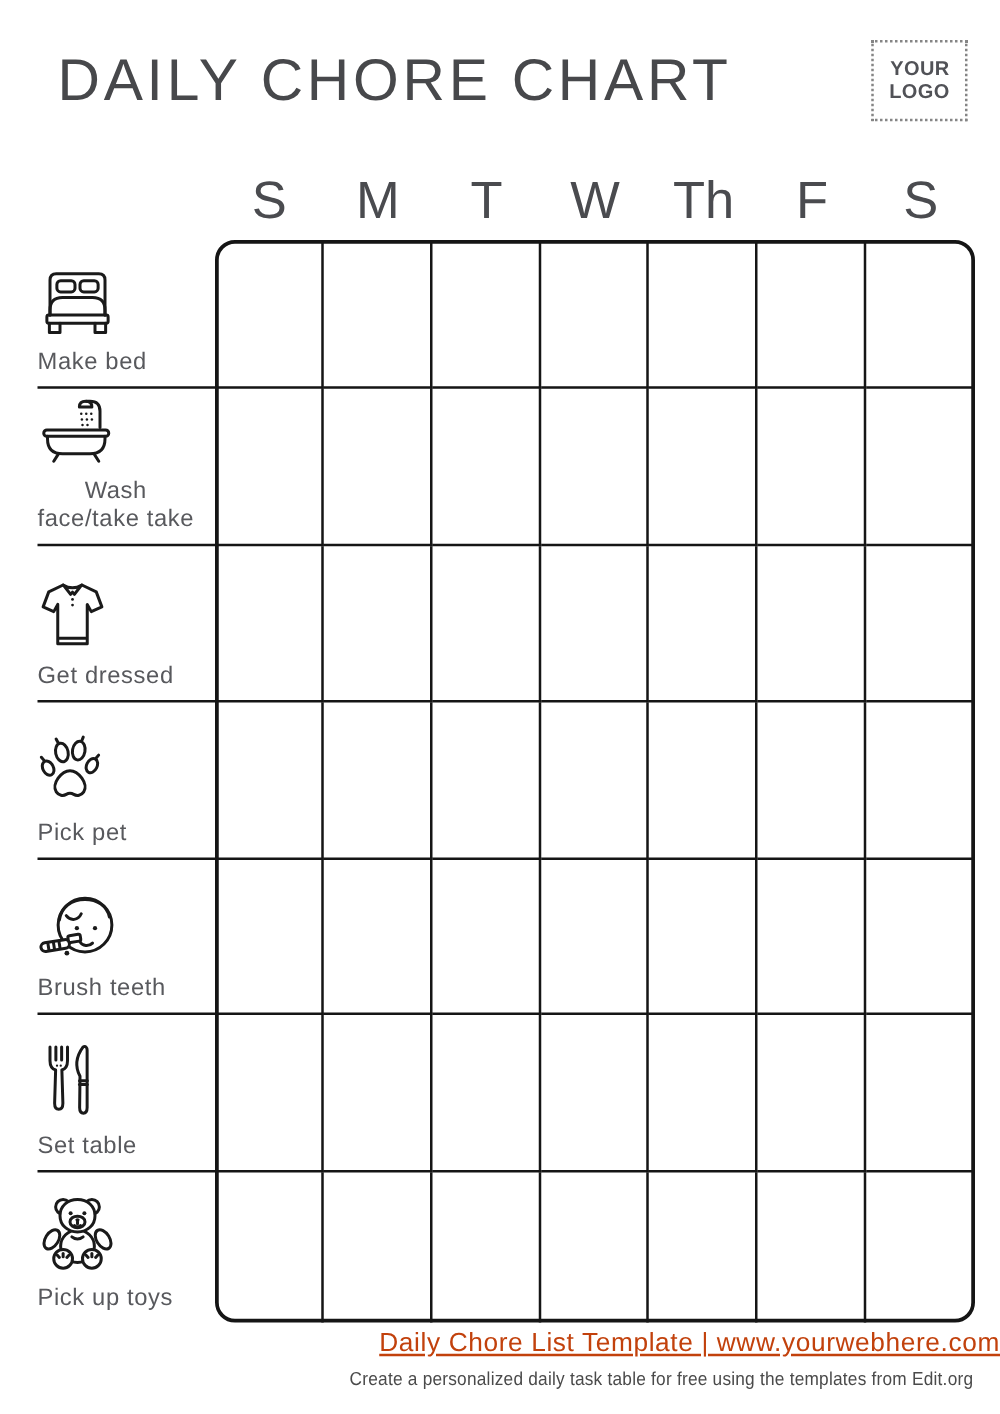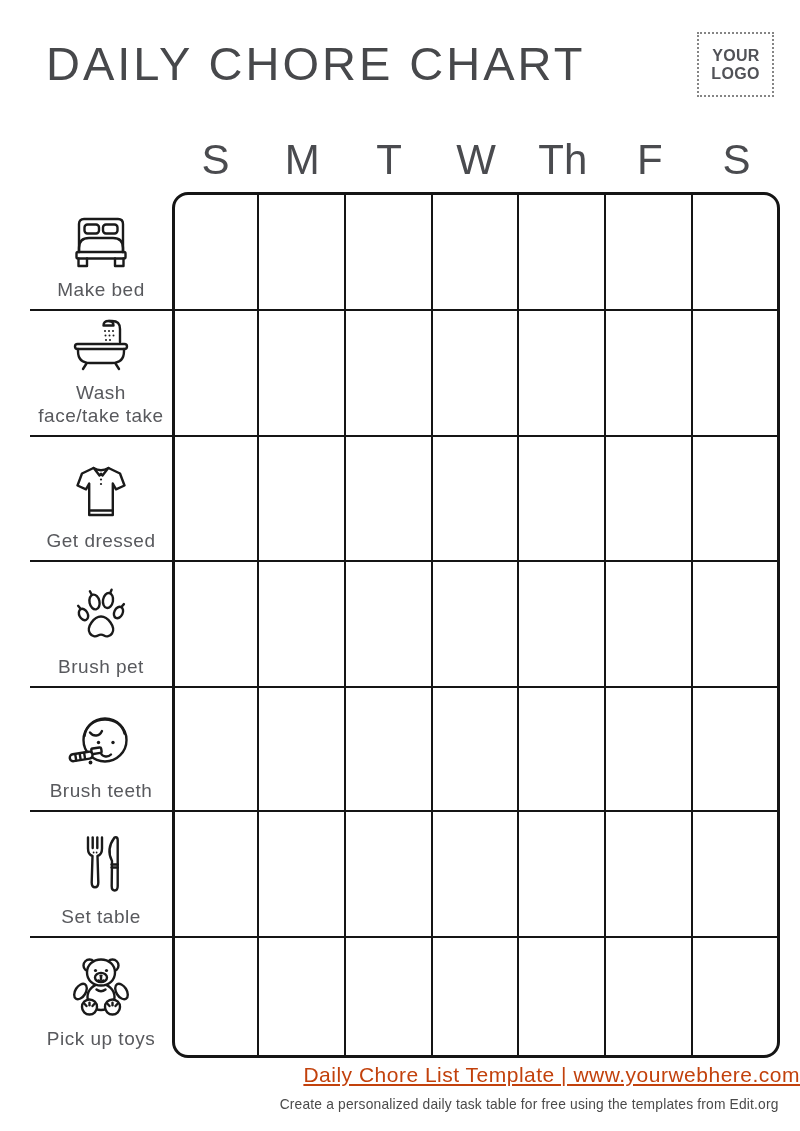--- a/index.html
+++ b/index.html
@@ -38,21 +38,21 @@
     grid-template-rows:119px 126px 125px 126px 124px 126px 120px;
   }
   .frame {
     position:absolute; left:172px; top:192px; width:608px; height:866px;
     border:3px solid #151515; border-radius:16px; pointer-events:none;
   }
   .cell { background:transparent; }
   .bb { border-bottom:2px solid #151515; }
   .br { border-right:2px solid #151515; }
   .label-cell {
-    display:flex; flex-direction:column; align-items:center; justify-content:flex-end;
+    display:flex; flex-direction:column; align-items:flex-start; justify-content:flex-end;
     padding-bottom:8px;
   }
   .label-cell svg { display:block; margin-bottom:11px; }
   .chore-label {
     font-size:19px; color:#58595d; letter-spacing:.5px; line-height:1.18;
     text-align:center; white-space:pre-line;
   }
   .icon { stroke:#1a1a1a; stroke-width:2.4; fill:none; stroke-linecap:round; stroke-linejoin:round; }
   .icon .fill { fill:#1a1a1a; stroke:none; }
   .icon .wh { fill:#ffffff; }
@@ -163,21 +163,21 @@
         <ellipse cx="19.5" cy="15" rx="5" ry="7.5" transform="rotate(-12 19.5 15)"></ellipse>
         <path d="M16.5 7.2 l-1.6-3"></path>
         <ellipse cx="33" cy="13.5" rx="5" ry="7.5" transform="rotate(10 33 13.5)"></ellipse>
         <path d="M35.3 5.8 l1.3-3.1"></path>
         <ellipse cx="8.5" cy="27.5" rx="4.2" ry="6" transform="rotate(-28 8.5 27.5)"></ellipse>
         <path d="M5.4 21.5 l-2.3-2.7"></path>
         <ellipse cx="43.5" cy="25.5" rx="4.2" ry="6" transform="rotate(26 43.5 25.5)"></ellipse>
         <path d="M46.6 19.8 l2.3-2.7"></path>
         <path d="M26 29.5 c-4 0-7 2.5-9.5 6 -2.5 3.5-3.5 8-1.5 11 2 3 5.5 3.5 8 2 1.9-1.1 4.1-1.1 6 0 2.5 1.5 6 1 8-2 2-3 1-7.5-1.5-11 -2.5-3.5-5.5-6-9.5-6z"></path>
       </svg>
-      <div class="chore-label">Brush pet</div>
+      <div class="chore-label">Pick pet</div>
     </div>
     <div class="cell bb br"></div>
     <div class="cell bb br"></div>
     <div class="cell bb br"></div>
     <div class="cell bb br"></div>
     <div class="cell bb br"></div>
     <div class="cell bb br"></div>
     <div class="cell bb"></div>
 
     <div class="cell label-cell bb">

